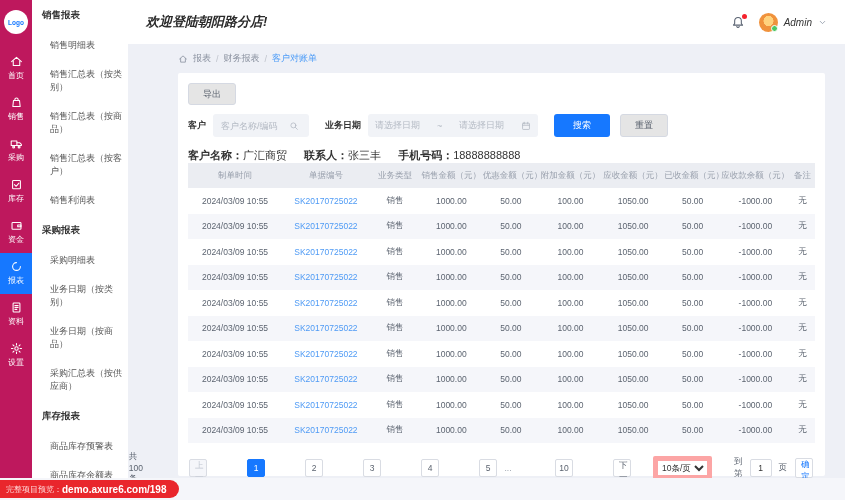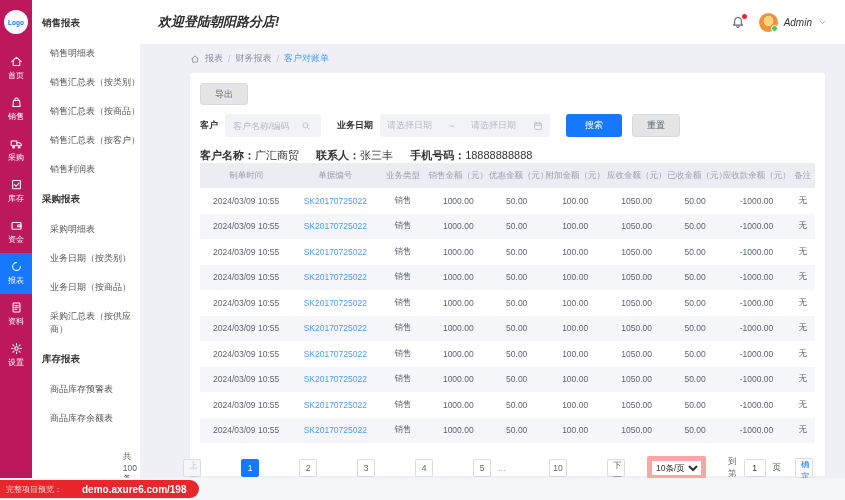--- a/index.html
+++ b/index.html
@@ -11,21 +11,21 @@
   
   .rail { width:32px; background:#be185d; display:flex; flex-direction:column; align-items:center; flex-shrink:0; }
   .logo { width:24px; height:24px; background:#fff; border-radius:50%; margin:10px 0 14px; display:flex; align-items:center; justify-content:center; color:#1678ff; font-size:6.5px; font-weight:bold; }
   .rail-item { width:32px; padding:7px 0 8px; display:flex; flex-direction:column; align-items:center; gap:2px; cursor:pointer; }
   .rail-item.active { background:#1678ff; }
   .rail-icon { width:13px; height:13px; display:block; }
   .rail-icon svg { width:13px; height:13px; display:block; stroke:#ffffff; fill:none; stroke-width:1.3; stroke-linecap:round; stroke-linejoin:round; }
   .rail-label { color:#ffffff; font-size:8px; }
 
   
-  .submenu { width:108px; background:#ffffff; flex-shrink:0; padding-top:8px; overflow:hidden; }
+  .submenu { width:96px; background:#ffffff; flex-shrink:0; overflow:hidden; }
   .menu-section { font-size:9.5px; font-weight:bold; color:#333; padding:9px 0 9px 10px; }
   .menu-item { font-size:9px; color:#555; padding:8px 0 8px 18px; cursor:pointer; }
 
   
   .main { flex:1; display:flex; flex-direction:column; min-width:0; background:#eef0f6; }
   .header { height:44px; background:#ffffff; display:flex; align-items:center; justify-content:space-between; padding:0 18px 0 18px; flex-shrink:0;font-style:italic; }
   .welcome { font-size:13px; font-weight:bold; color:#2b2b2b; }
   .header-right { display:flex; align-items:center; gap:14px; }
   .bell-wrap { position:relative; width:14px; height:15px; cursor:pointer; }
   .bell-wrap svg { width:14px; height:15px; stroke:#5a6372; fill:none; stroke-width:1.2; stroke-linecap:round; stroke-linejoin:round; }
@@ -72,25 +72,25 @@
 
   .pagination { margin-top:auto; display:flex; align-items:center; justify-content:flex-end; gap:4px; font-size:8.5px; color:#5c6470; padding:8px 2px 4px; flex-shrink:0; }
   .pg-total { margin-right:6px; }
   .pg-btn { min-width:18px; height:18px; padding:0 5px; border:1px solid #d9dce3; background:#fff; color:#5c6470; font-size:8.5px; border-radius:2px; cursor:pointer;margin-left:36px; }
   .pg-btn.disabled { background:#f5f6fa; color:#c3c8d2; cursor:default; }
   .pg-page { width:18px; padding:0; }
   .pg-page.active { background:#1678ff; border-color:#1678ff; color:#fff; }
   .pg-ellipsis { width:14px; text-align:center; color:#9aa1ac; }
   .pg-size { height:24px; font-size:8.5px; border:5px solid #fca5a5; border-radius:2px; color:#333; background:#fff; font-family:inherit; margin:0 18px; }
   .pg-goto-input { width:22px; height:18px; border:1px solid #d9dce3; border-radius:2px; text-align:center; font-size:8.5px; color:#333; outline:none; font-family:inherit; margin:0 3px; }
-  .pg-ok { color:#1678ff; margin-left:10px; width:30px; height:20px; }
+  .pg-ok { color:#1678ff; margin-left:4px; width:30px; height:20px; }
 
   
   .footer-strip { height:22px; background:#f5f6fa; flex-shrink:0; position:relative; }
-  .preview-badge { position:absolute; left:0; bottom:2px; height:18px; background:#e9262c; border-radius:0 9px 9px 0; display:flex; align-items:center; padding:0 12px 0 6px; gap:20px; }
+  .preview-badge { position:absolute; left:0; bottom:2px; height:18px; background:#e9262c; border-radius:0 9px 9px 0; display:flex; align-items:center; padding:0 12px 0 6px; gap:0; }
   .preview-label { color:#ffd9da; font-size:8px; }
   .preview-url { color:#ffffff; font-size:10px; font-weight:bold; }
 </style>
 </head>
 <body>
 
 <div class="app">
   <div class="top">
 
     <aside class="rail">

